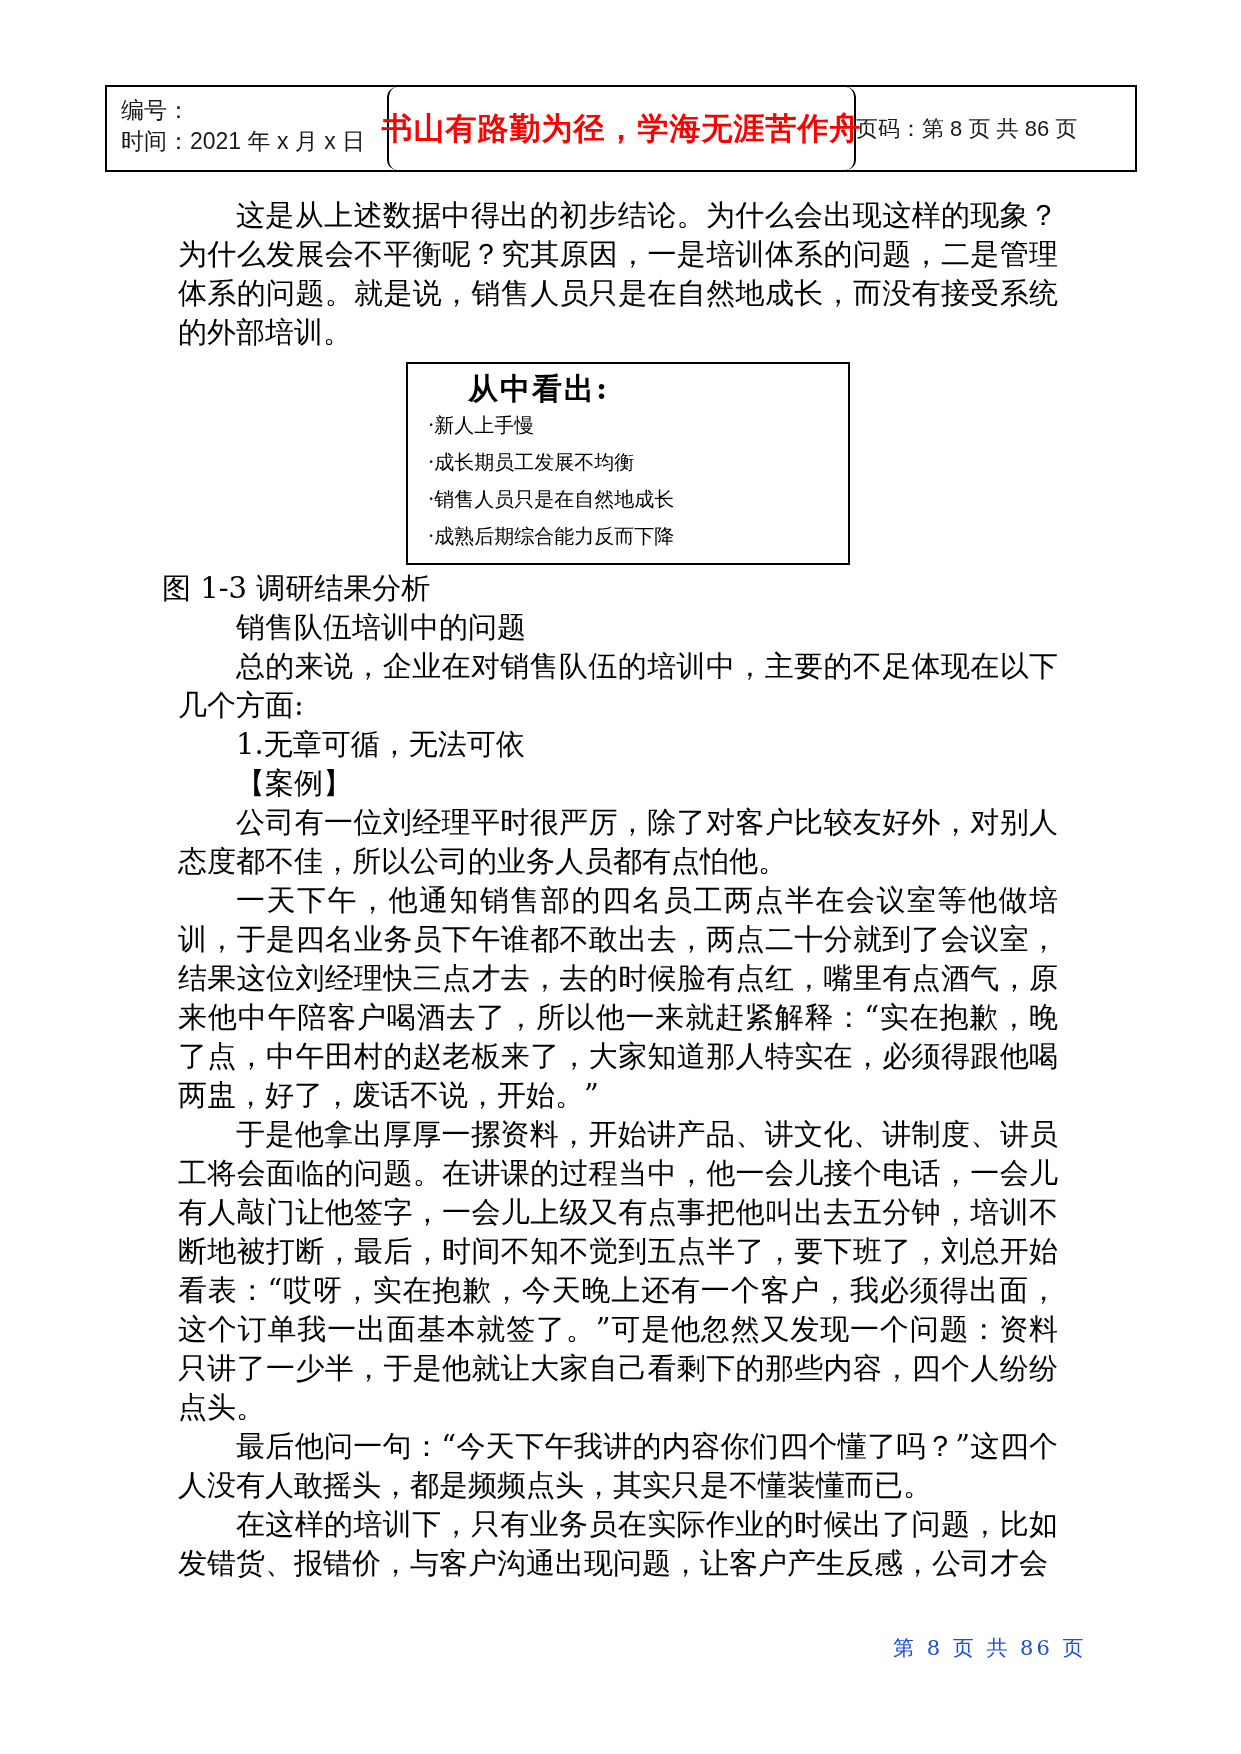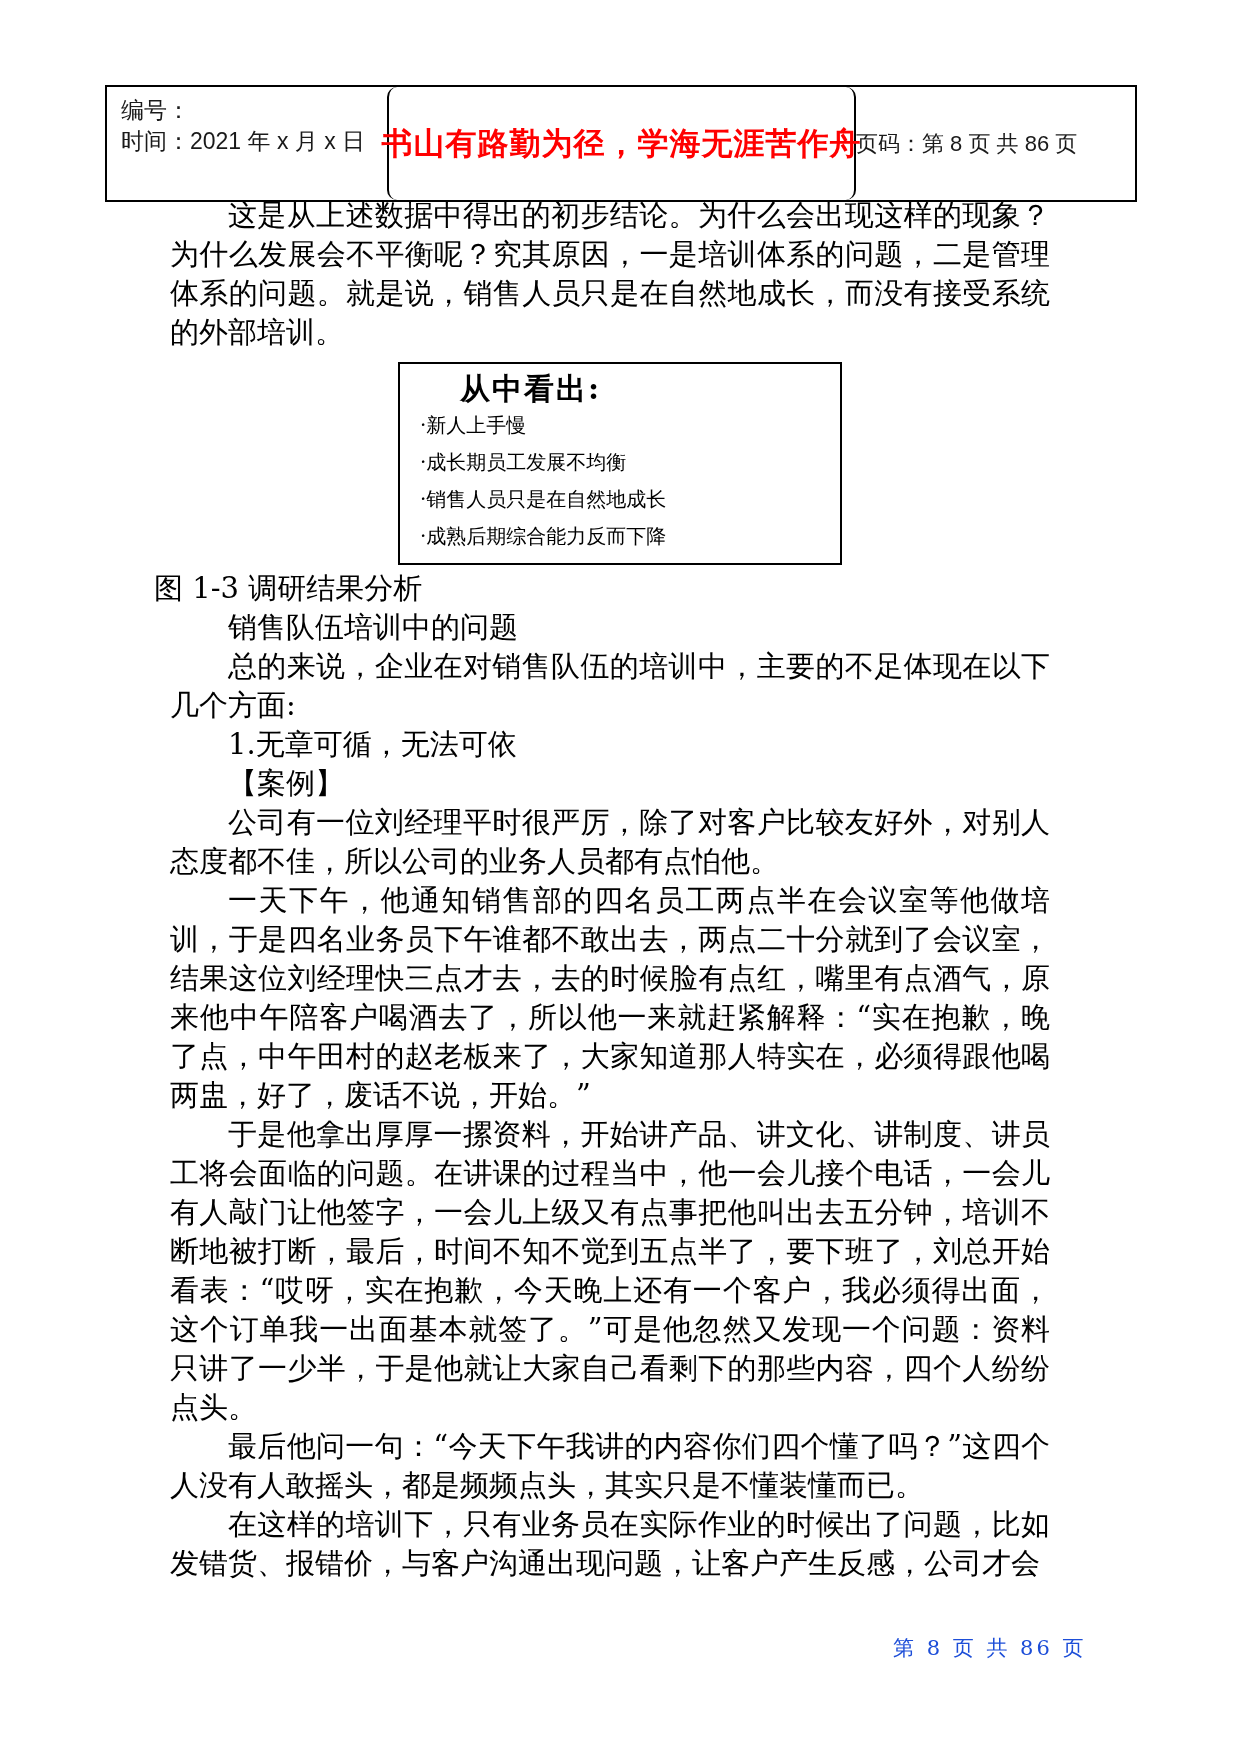--- a/index.html
+++ b/index.html
@@ -9,21 +9,21 @@
     margin:0 auto;
     background:#ffffff;
     font-family:"DejaVu Serif", serif;
     color:#000;
     overflow:hidden;
   }
 
   
   .header-table {
     position:absolute; left:105px; top:85px;
-    width:1032px; height:117px;
+    width:1032px; height:87px;
     box-sizing:border-box;
     display:flex;
     border:2px solid #000;
     font-family:"Liberation Sans", sans-serif;
   }
   .hcell { box-sizing:border-box; }
   .hcell-meta {
     width:280px;
     padding:8px 0 0 14px;
     font-size:23px; line-height:31px;
@@ -44,21 +44,21 @@
   }
   .hcell-page {
     flex:1;
     display:flex; align-items:center;
     font-size:22px;
     color:#1a1a1a;
   }
 
   
   .doc-body {
-    position:absolute; left:170px; top:196px;
+    position:absolute; left:178px; top:196px;
     width:880px;
     font-size:29px;
     line-height:39px;
     text-align:justify;
     word-break:break-all;
   }
   .doc-body p { margin:0; text-indent:2em; }
   .doc-body p.caption { text-indent:0; margin-left:-16px; }
 
   

